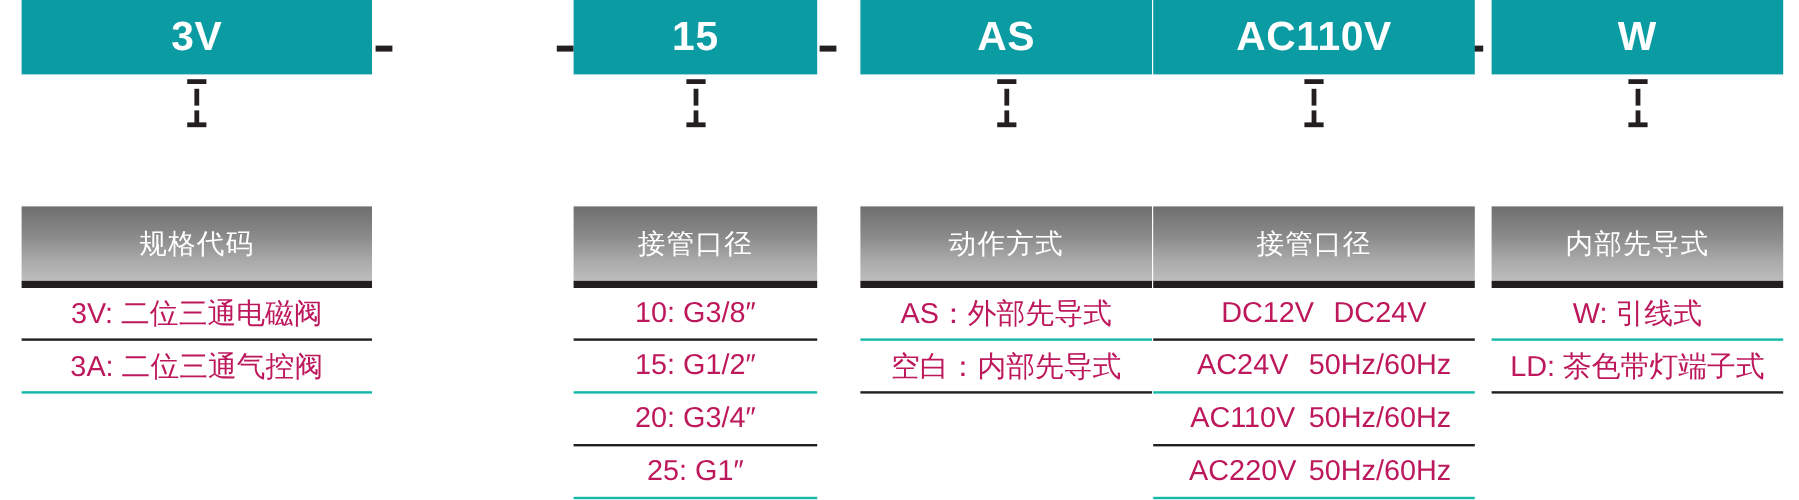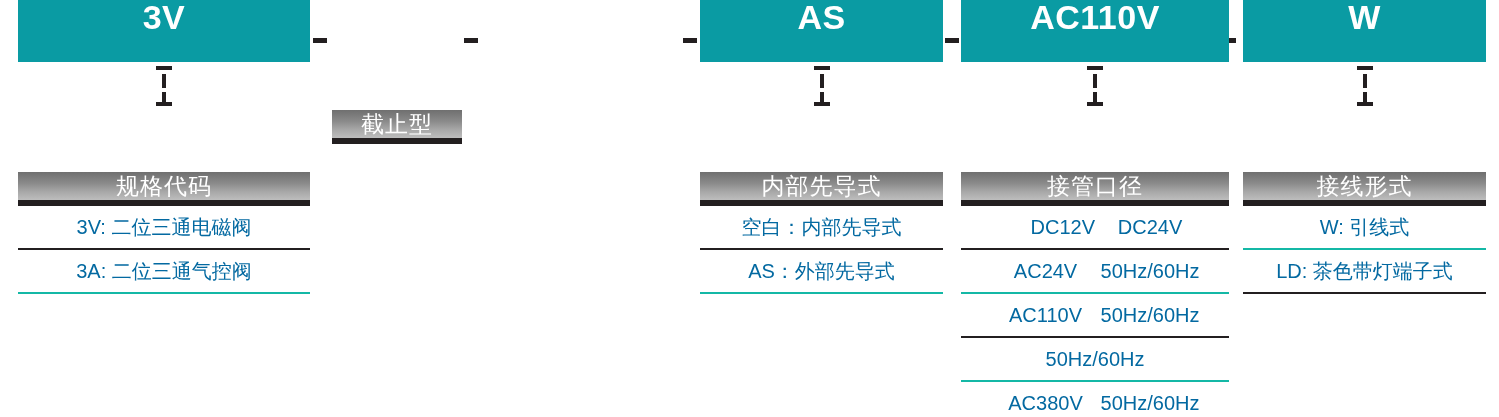--- a/index.html
+++ b/index.html
@@ -27,21 +27,21 @@
     top: 0;
     box-sizing: border-box;
   }
 
   
   .code-box {
     position: relative;
     height: 62px;
     background: #0a9ba3;
     display: flex;
-    align-items: flex-start;
+    align-items: center;
     justify-content: center;
   }
   .code-box .code-text {
     font-size: 34px;
     font-weight: bold;
     color: #ffffff;
     letter-spacing: 0.5px;
     line-height: 1;
   }
 
@@ -80,21 +80,21 @@
   }
   .connector .seg.a { top: 12px; height: 14px; }
   .connector .seg.b { top: 30px; height: 12px; }
 
   
   .hdr-wrap {
     position: relative;
     margin-top: 110px;
   }
   .hdr {
-    height: 28px;
+    height: 62px;
     background: linear-gradient(to bottom, #6f6f6f 0%, #8a8a8a 40%, #a9a9a9 72%, #bdbdbd 100%);
     display: flex;
     align-items: center;
     justify-content: center;
   }
   .hdr .hdr-text {
     font-size: 23px;
     color: #ffffff;
     letter-spacing: 1px;
     line-height: 1;
@@ -106,43 +106,43 @@
 
   
   .items {
     position: relative;
   }
   .item {
     height: 42px;
     display: flex;
     align-items: center;
     justify-content: center;
-    font-size: 20px;
-    color: #0369a1;
+    font-size: 24px;
+    color: #be185d;
     border-bottom: 2px solid #231f20;
     white-space: nowrap;
   }
   .item.alt {
     border-bottom: 2px solid #14b8a6;
   }
   .item .v-code {
     display: inline-block;
     width: 110px;
     text-align: center;
   }
   .item .v-freq {
     display: inline-block;
     text-align: right;
   }
 
   
   #col-1 { left: 18px;   width: 292px; }
   #col-2 { left: 332px;  width: 130px; }
   #col-3 { left: 478px;  width: 203px; }
-  #col-4 { left: 700px;  width: 243px; }
+  #col-4 { left: 717px;  width: 243px; }
   #col-5 { left: 961px;  width: 268px; }
   #col-6 { left: 1243px; width: 243px; }
 
   
   #dash-1 { left: 313px; }
   #dash-2 { left: 464px; }
   #dash-3 { left: 683px; }
   #dash-4 { left: 945px; }
   #dash-5 { left: 1222px; }
 </style>
@@ -173,49 +173,66 @@
       </div>
       <div class="hdr-rule"></div>
     </div>
     <div class="items">
       <div class="item">3V: 二位三通电磁阀</div>
       <div class="item alt">3A: 二位三通气控阀</div>
     </div>
   </div>
 
   <div class="col" id="col-2">
-    <div class="hdr-wrap">
-      <div class="hdr">
-        <span class="hdr-text">截止型</span>
-      </div>
-      <div class="hdr-rule"></div>
-    </div>
     <div class="items"></div>
   </div>
 
+  <div class="col" id="col-3">
+    <div class="code-box">
+      <span class="code-text">15</span>
+      <div class="connector">
+        <div class="cap top"></div>
+          <div class="seg a"></div>
+          <div class="seg b"></div>
+          <div class="cap bottom"></div>
+      </div>
+    </div>
+    <div class="hdr-wrap">
+      <div class="hdr">
+        <span class="hdr-text">接管口径</span>
+      </div>
+      <div class="hdr-rule"></div>
+    </div>
+    <div class="items">
+      <div class="item">10: G3/8″</div>
+      <div class="item alt">15: G1/2″</div>
+      <div class="item">20: G3/4″</div>
+      <div class="item alt">25: G1″</div>
+    </div>
+  </div>
 
   <div class="col" id="col-4">
     <div class="code-box">
       <span class="code-text">AS</span>
       <div class="connector">
         <div class="cap top"></div>
           <div class="seg a"></div>
           <div class="seg b"></div>
           <div class="cap bottom"></div>
       </div>
     </div>
     <div class="hdr-wrap">
       <div class="hdr">
-        <span class="hdr-text">内部先导式</span>
-      </div>
-      <div class="hdr-rule"></div>
-    </div>
-    <div class="items">
+        <span class="hdr-text">动作方式</span>
+      </div>
+      <div class="hdr-rule"></div>
+    </div>
+    <div class="items">
+      <div class="item alt">AS：外部先导式</div>
       <div class="item">空白：内部先导式</div>
-      <div class="item alt">AS：外部先导式</div>
     </div>
   </div>
 
   <div class="col" id="col-5">
     <div class="code-box">
       <span class="code-text">AC110V</span>
       <div class="connector">
         <div class="cap top"></div>
           <div class="seg a"></div>
           <div class="seg b"></div>
@@ -235,20 +252,21 @@
       </div>
       <div class="item alt">
         <span class="v-code">AC24V</span>
         <span class="v-freq">50Hz/60Hz</span>
       </div>
       <div class="item">
         <span class="v-code">AC110V</span>
         <span class="v-freq">50Hz/60Hz</span>
       </div>
       <div class="item alt">
+        <span class="v-code">AC220V</span>
         <span class="v-freq">50Hz/60Hz</span>
       </div>
       <div class="item">
         <span class="v-code">AC380V</span>
         <span class="v-freq">50Hz/60Hz</span>
       </div>
     </div>
   </div>
 
   <div class="col" id="col-6">
@@ -256,21 +274,21 @@
       <span class="code-text">W</span>
       <div class="connector">
         <div class="cap top"></div>
           <div class="seg a"></div>
           <div class="seg b"></div>
           <div class="cap bottom"></div>
       </div>
     </div>
     <div class="hdr-wrap">
       <div class="hdr">
-        <span class="hdr-text">接线形式</span>
+        <span class="hdr-text">内部先导式</span>
       </div>
       <div class="hdr-rule"></div>
     </div>
     <div class="items">
       <div class="item alt">W: 引线式</div>
       <div class="item">LD: 茶色带灯端子式</div>
     </div>
   </div>
 
 </div>

